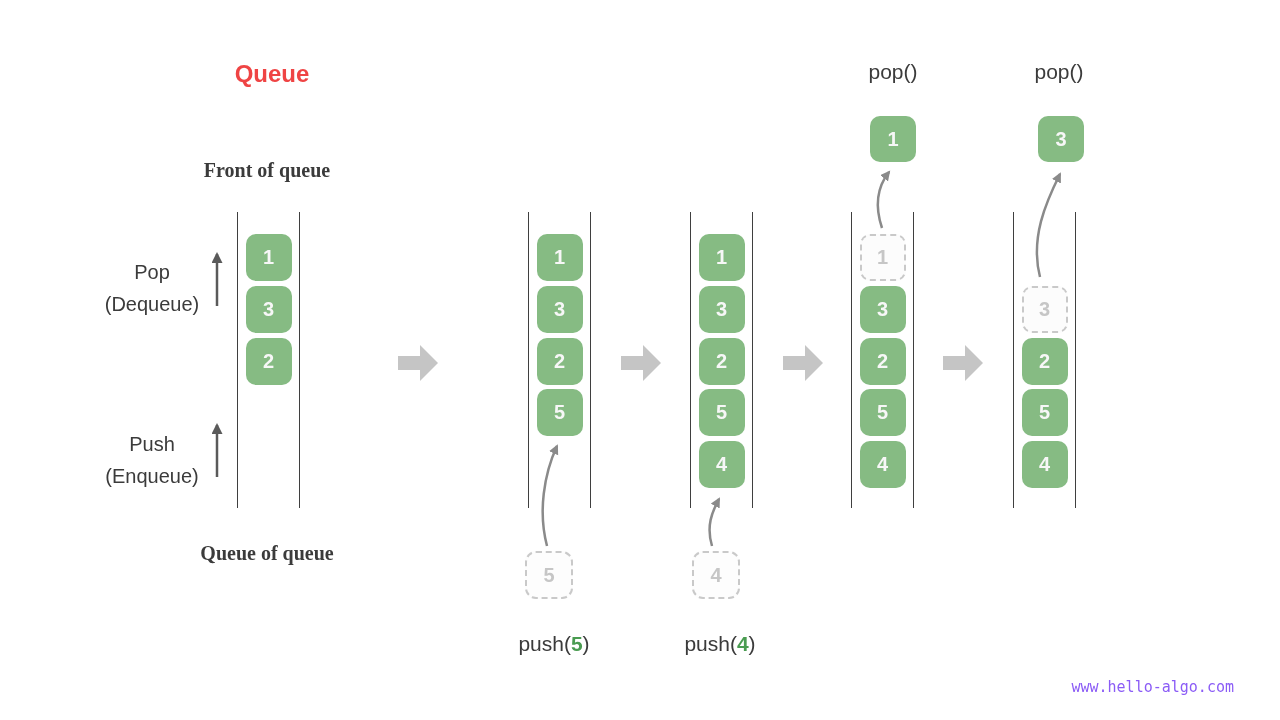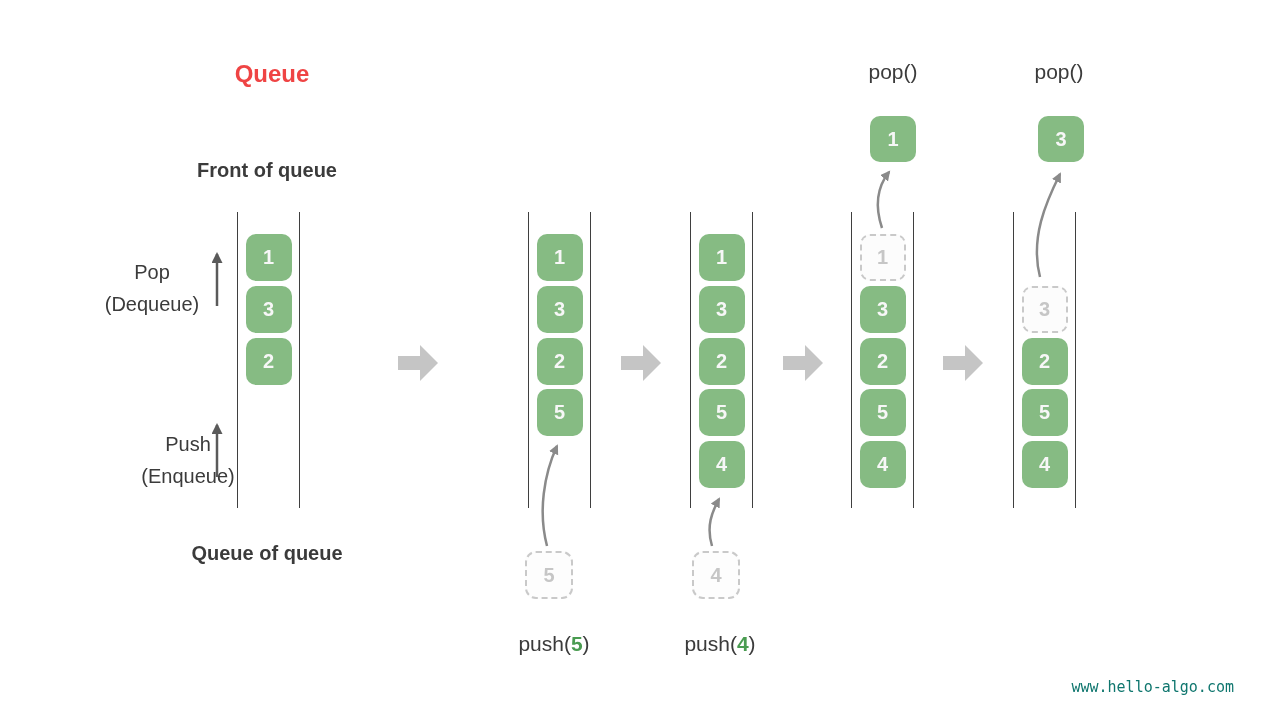--- a/index.html
+++ b/index.html
@@ -1,55 +1,55 @@
 <!DOCTYPE html>
 <html><head>
 <meta charset="utf-8">
 <style>
   html,body{margin:0;padding:0;background:#ffffff;}
   .canvas{position:relative;width:1280px;height:720px;background:#ffffff;overflow:hidden;
           font-family:"Liberation Sans",sans-serif;color:#3b3b3b;}
   .abs{position:absolute;}
   .center-x{transform:translateX(-50%);}
   .title{font-size:24px;font-weight:bold;color:#ef4444;}
-  .big-label{font-size:20px;font-weight:bold;color:#3b3b3b;white-space:nowrap;}
+  .big-label{font-size:20px;font-weight:bold;color:#3b3b3b;white-space:nowrap;font-family:Liberation Serif, serif;}
   .side-op{text-align:center;white-space:nowrap;}
   .op-name{font-size:20px;font-weight:normal;}
   .op-sub{font-size:20px;font-weight:normal;margin-top:9px;}
   .code{font-family:Liberation Sans, sans-serif;font-size:21px;color:#3b3b3b;white-space:nowrap;}
   .code .arg{color:#4a9c51;font-weight:bold;}
   .qcol{position:absolute;top:212px;width:61px;height:296px;
         border-left:1.5px solid #3f3f3f;border-right:1.5px solid #3f3f3f;}
   .qbox{position:absolute;left:7.5px;width:46px;height:47px;border-radius:10px;
         background:#86bb83;color:#f7f7f7;font-size:20px;font-weight:bold;
         display:flex;align-items:center;justify-content:center;}
   .ghost{background:#fcfcfc;border:2px dashed #c9c9c9;color:#c6c6c6;box-sizing:border-box;}
   .float-box{position:absolute;width:46px;height:46px;border-radius:10px;background:#86bb83;
         color:#f7f7f7;font-size:20px;font-weight:bold;display:flex;align-items:center;justify-content:center;}
   .pending{position:absolute;width:48px;height:48px;border-radius:11px;background:#fdfdfd;
         border:2px dashed #c9c9c9;color:#c6c6c6;font-size:20px;font-weight:bold;box-sizing:border-box;
         display:flex;align-items:center;justify-content:center;}
-  .watermark{font-family:"DejaVu Sans Mono",monospace;font-size:15px;color:#0f766e;}
+  .watermark{font-family:"DejaVu Sans Mono",monospace;font-size:15px;color:#8b5cf6;}
   svg.overlay{position:absolute;left:0;top:0;pointer-events:none;}
 </style>
 </head>
 <body>
 
 <div class="canvas">
 
   <div class="abs center-x title" style="left:272px;top:60px;">Queue</div>
 
   <div class="abs center-x big-label" style="left:267px;top:159px;">Front of queue</div>
 
   <div class="abs center-x side-op" style="left:152px;top:261px;">
     <div class="op-name">Pop</div>
     <div class="op-sub">(Dequeue)</div>
   </div>
 
-  <div class="abs center-x side-op" style="left:152px;top:433px;margin-left:36px;">
+  <div class="abs center-x side-op" style="left:152px;top:433px;">
     <div class="op-name">Push</div>
     <div class="op-sub">(Enqueue)</div>
   </div>
 
   <div class="abs center-x big-label" style="left:267px;top:542px;">Queue of queue</div>
 
   <div class="qcol" style="left:237px;">
     <div class="qbox" style="top:22px;">1</div>
     <div class="qbox" style="top:74px;">3</div>
     <div class="qbox" style="top:126px;">2</div>

